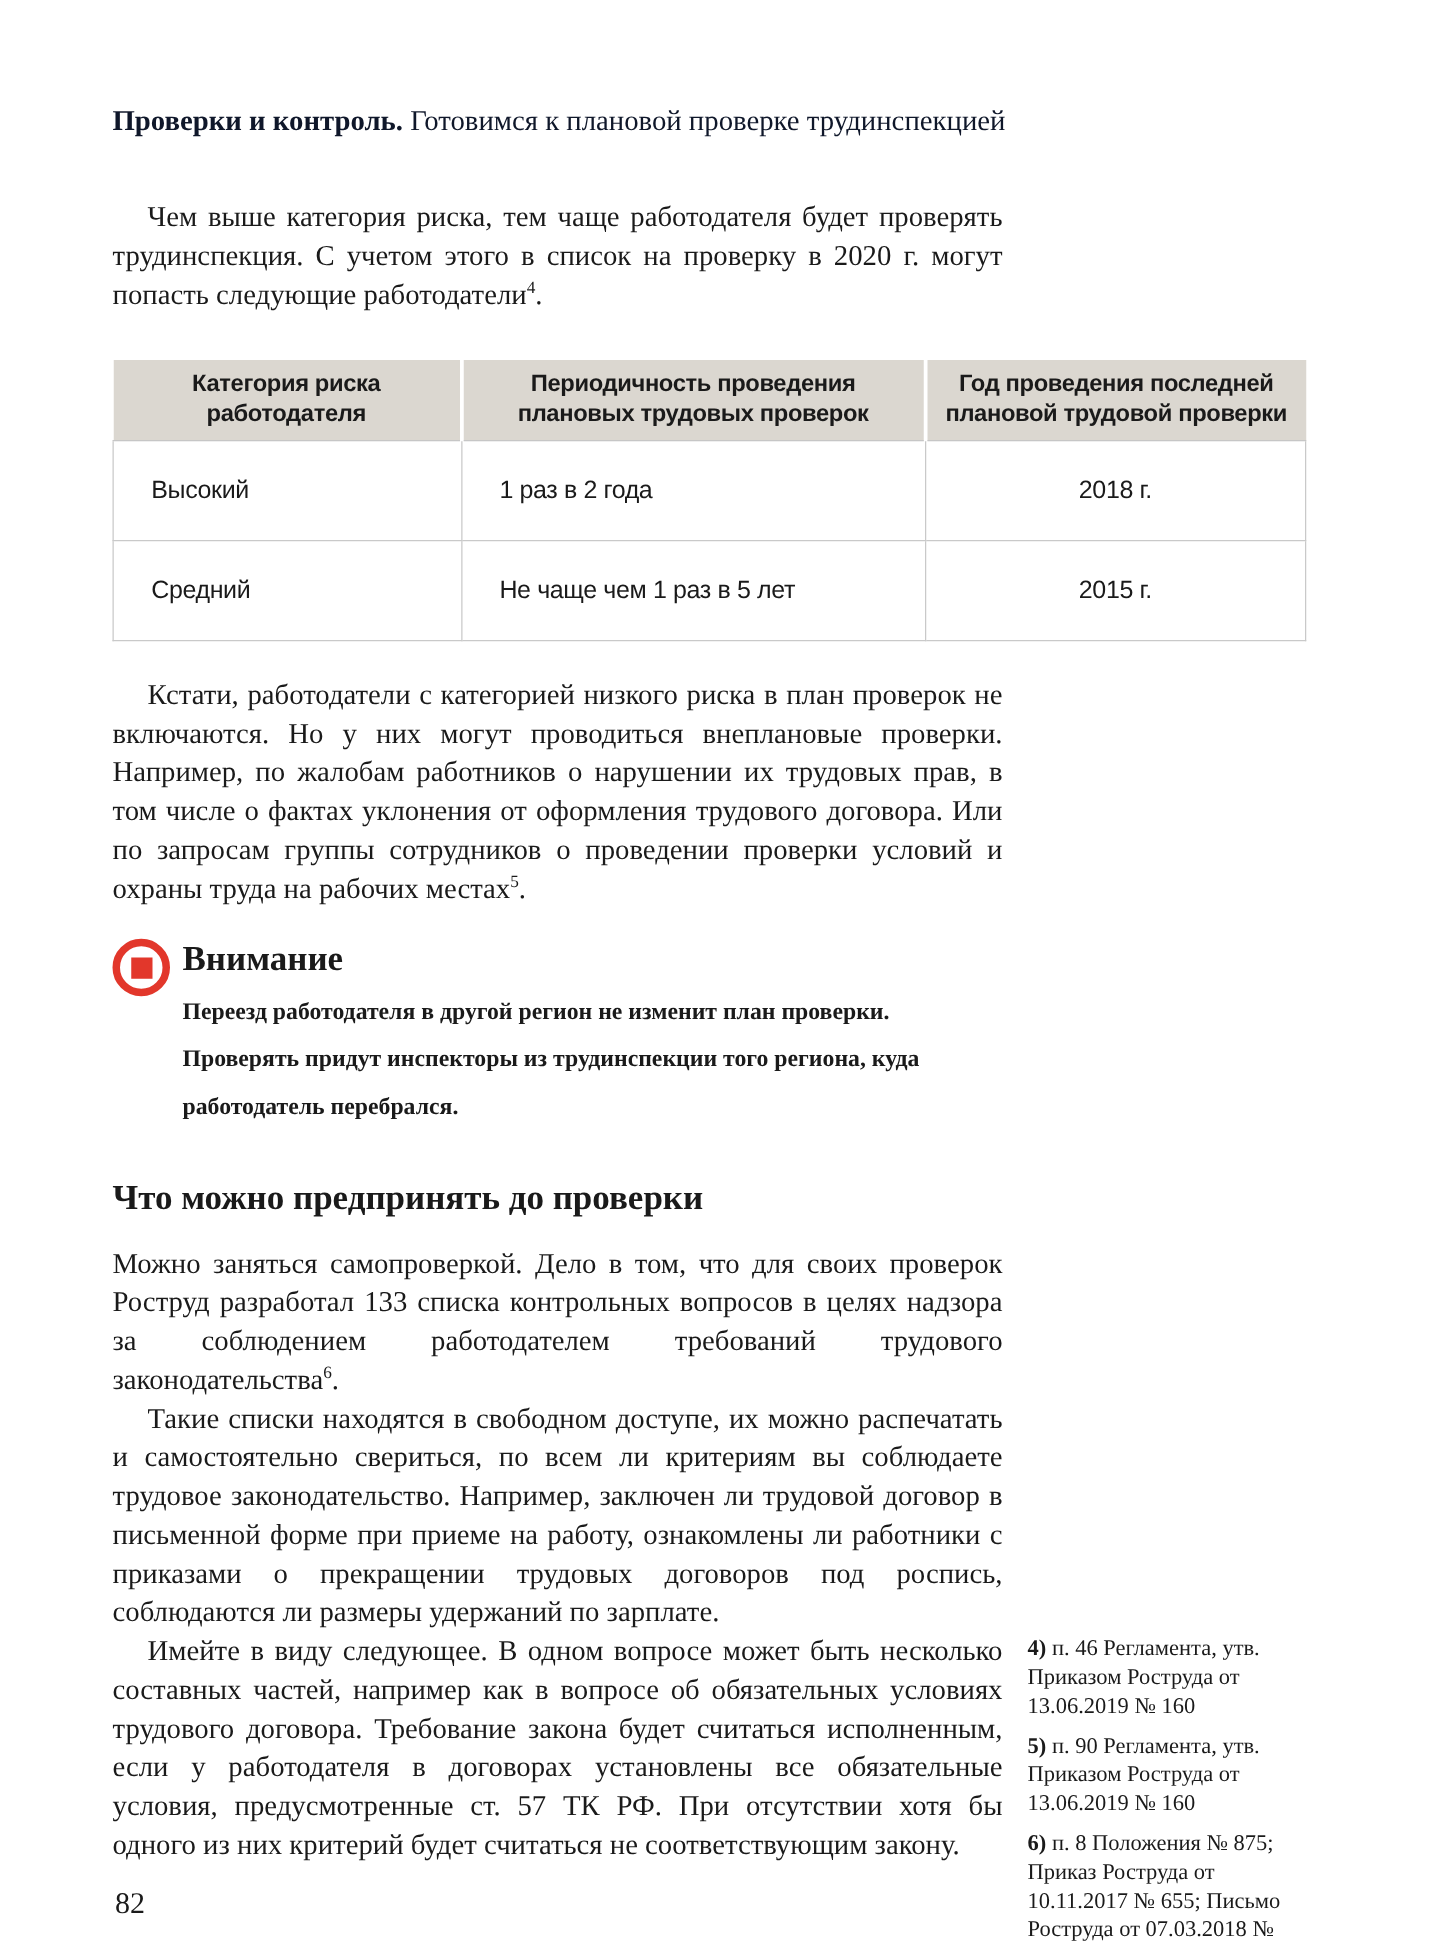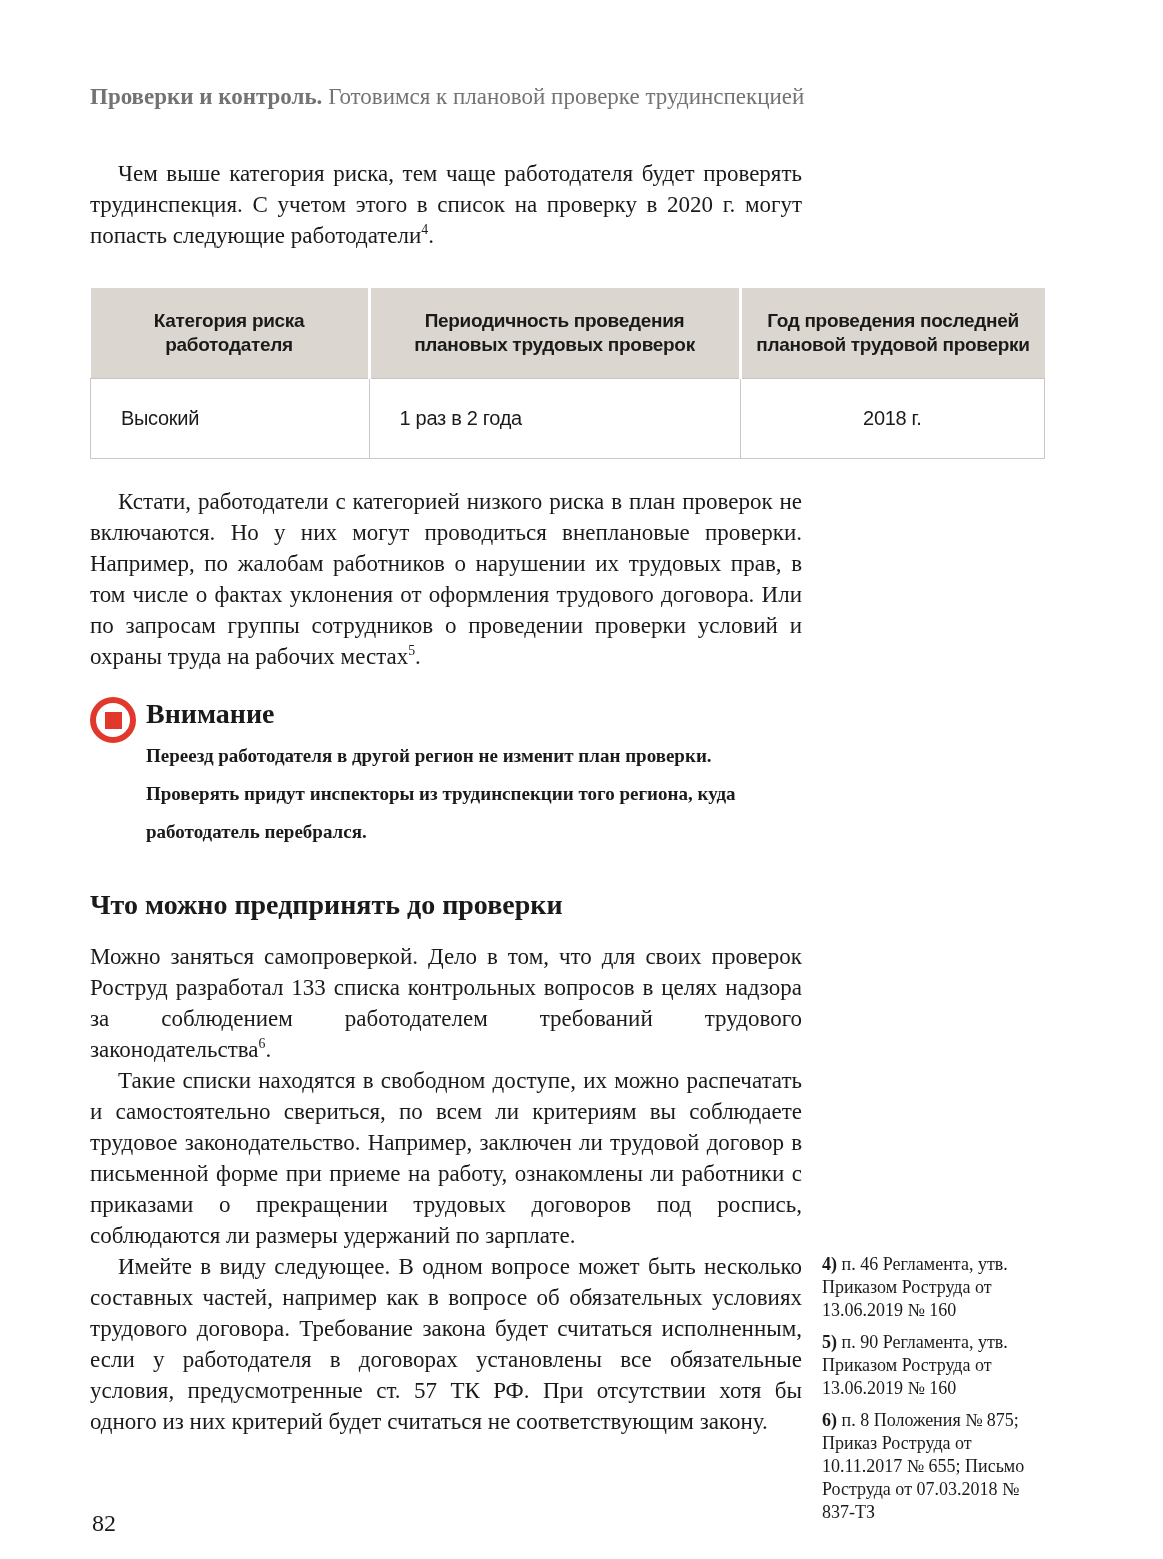--- a/index.html
+++ b/index.html
@@ -7,21 +7,21 @@
     position:relative;
     width:1163px;height:1559px;
     box-sizing:border-box;
     padding:83px 118px 0 90px;
     background:#ffffff;
     font-family:"Liberation Serif", serif;
     color:#1a1a1a;
     overflow:hidden;
   }
   
-  .runhead{font-size:23px;line-height:28px;color:#737373;margin-bottom:47px;}
+  .runhead{font-size:23px;line-height:28px;color:#0f172a;margin-bottom:47px;}
   .runhead .rubric{font-weight:bold;}
   
   .body-para{
     width:712px;
     font-size:23px;line-height:31px;
     text-align:justify;
     margin:0;
   }
   .indent{text-indent:28px;}
   .body-para sup{font-size:60%;line-height:0;vertical-align:super;}
@@ -33,21 +33,21 @@
     border-collapse:collapse;
     margin:0 0 27px 0;
     font-family:"Liberation Sans", sans-serif;
     letter-spacing:-0.3px;
   }
   .risk-table th{
     background:#dbd7d0;
     font-size:19px;line-height:24px;
     font-weight:bold;
     text-align:center;
-    padding:21px 10px;
+    padding:8px 10px;
     height:48px;
     border-left:3px solid #ffffff;
     border-bottom:1px solid #c6c6c6;
   }
   .risk-table th:first-child{border-left:none;}
   .risk-table td{
     font-size:20px;
     height:47px;
     padding:0 0 0 30px;
     border:1px solid #c9c9c9;
@@ -120,20 +120,25 @@
         <th style="width:348px">Периодичность проведения плановых трудовых проверок</th>
         <th>Год проведения последней плановой трудовой проверки</th>
       </tr>
     </thead>
     <tbody>
       <tr>
         <td>Высокий</td>
         <td>1 раз в 2 года</td>
         <td class="year">2018 г.</td>
       </tr>
+      <tr>
+        <td>Средний</td>
+        <td>Не чаще чем 1 раз в 5 лет</td>
+        <td class="year">2015 г.</td>
+      </tr>
     </tbody>
   </table>
 
   <p class="body-para indent mb-after-table"><span>Кстати, работодатели с категорией низкого риска в план проверок не включаются. Но у них могут проводиться внеплановые проверки. Например, по жалобам работников о нарушении их трудовых прав, в том числе о фактах уклонения от оформления трудового договора. Или по запросам группы сотрудников о проведении проверки условий и охраны труда на рабочих местах</span><sup>5</sup><span>.</span></p>
 
   <div class="callout">
     <div class="callout-icon">
         <div class="sq"></div>
       </div>
     <div class="callout-body">

